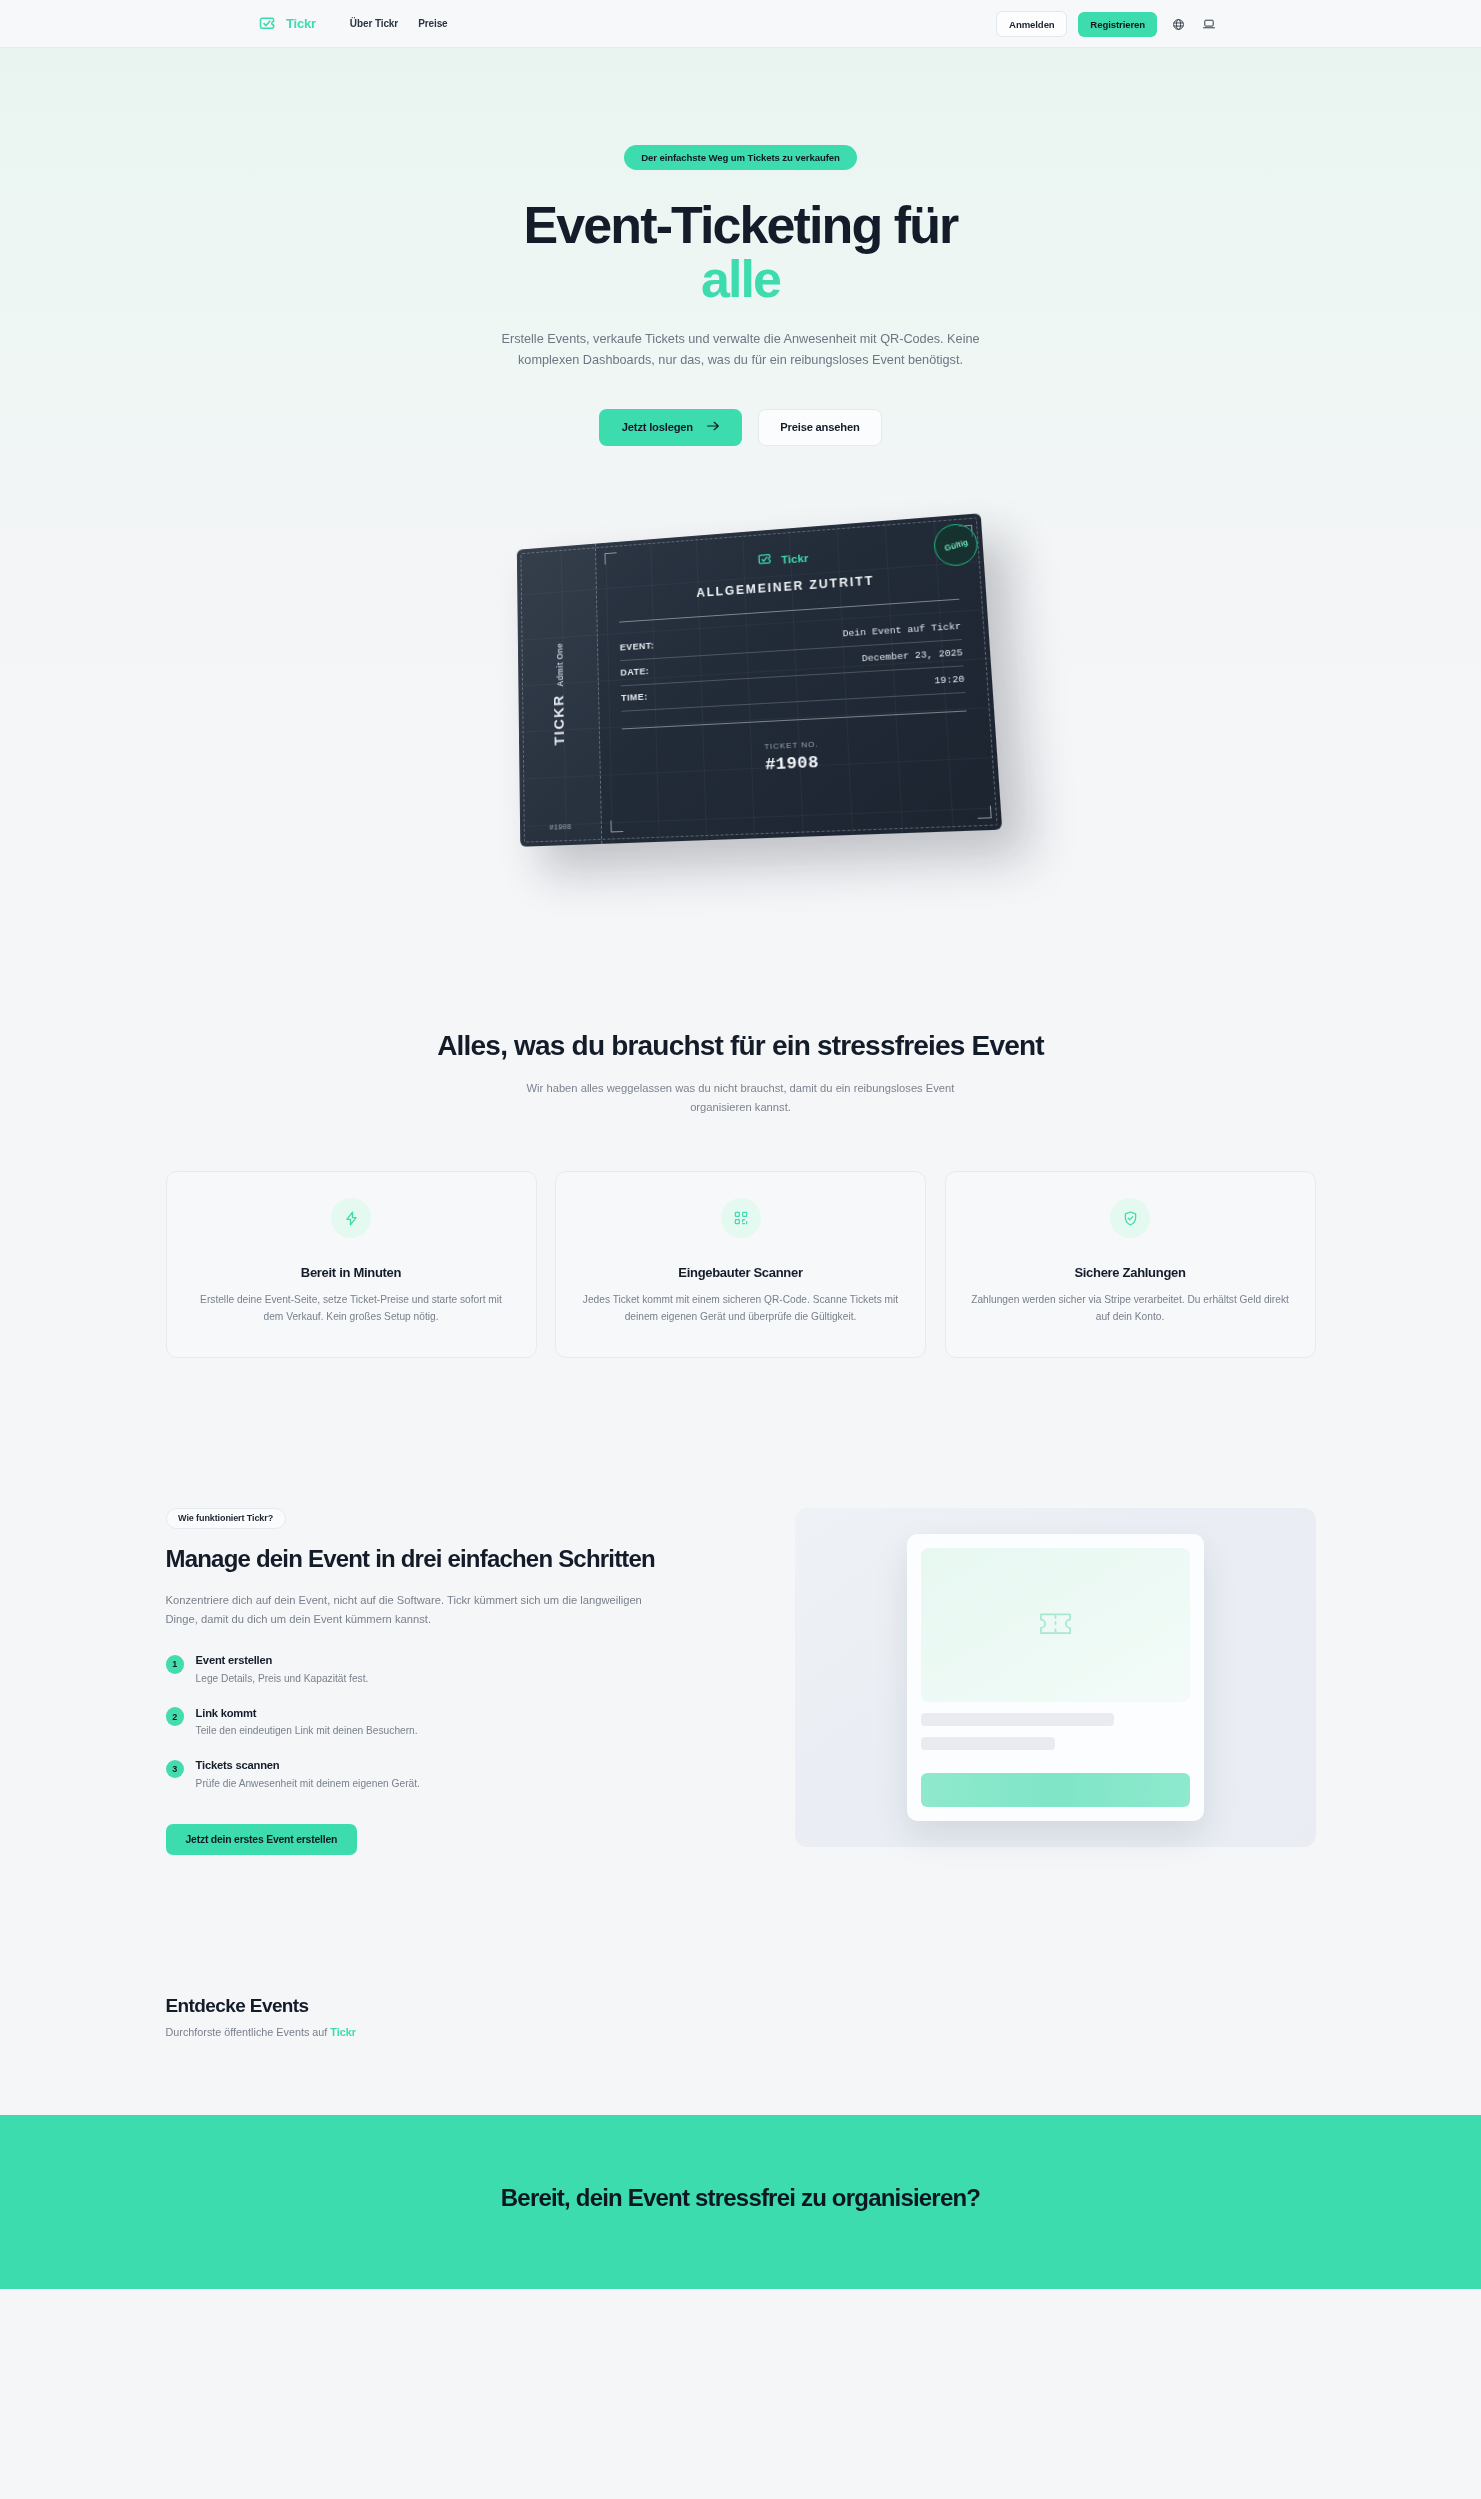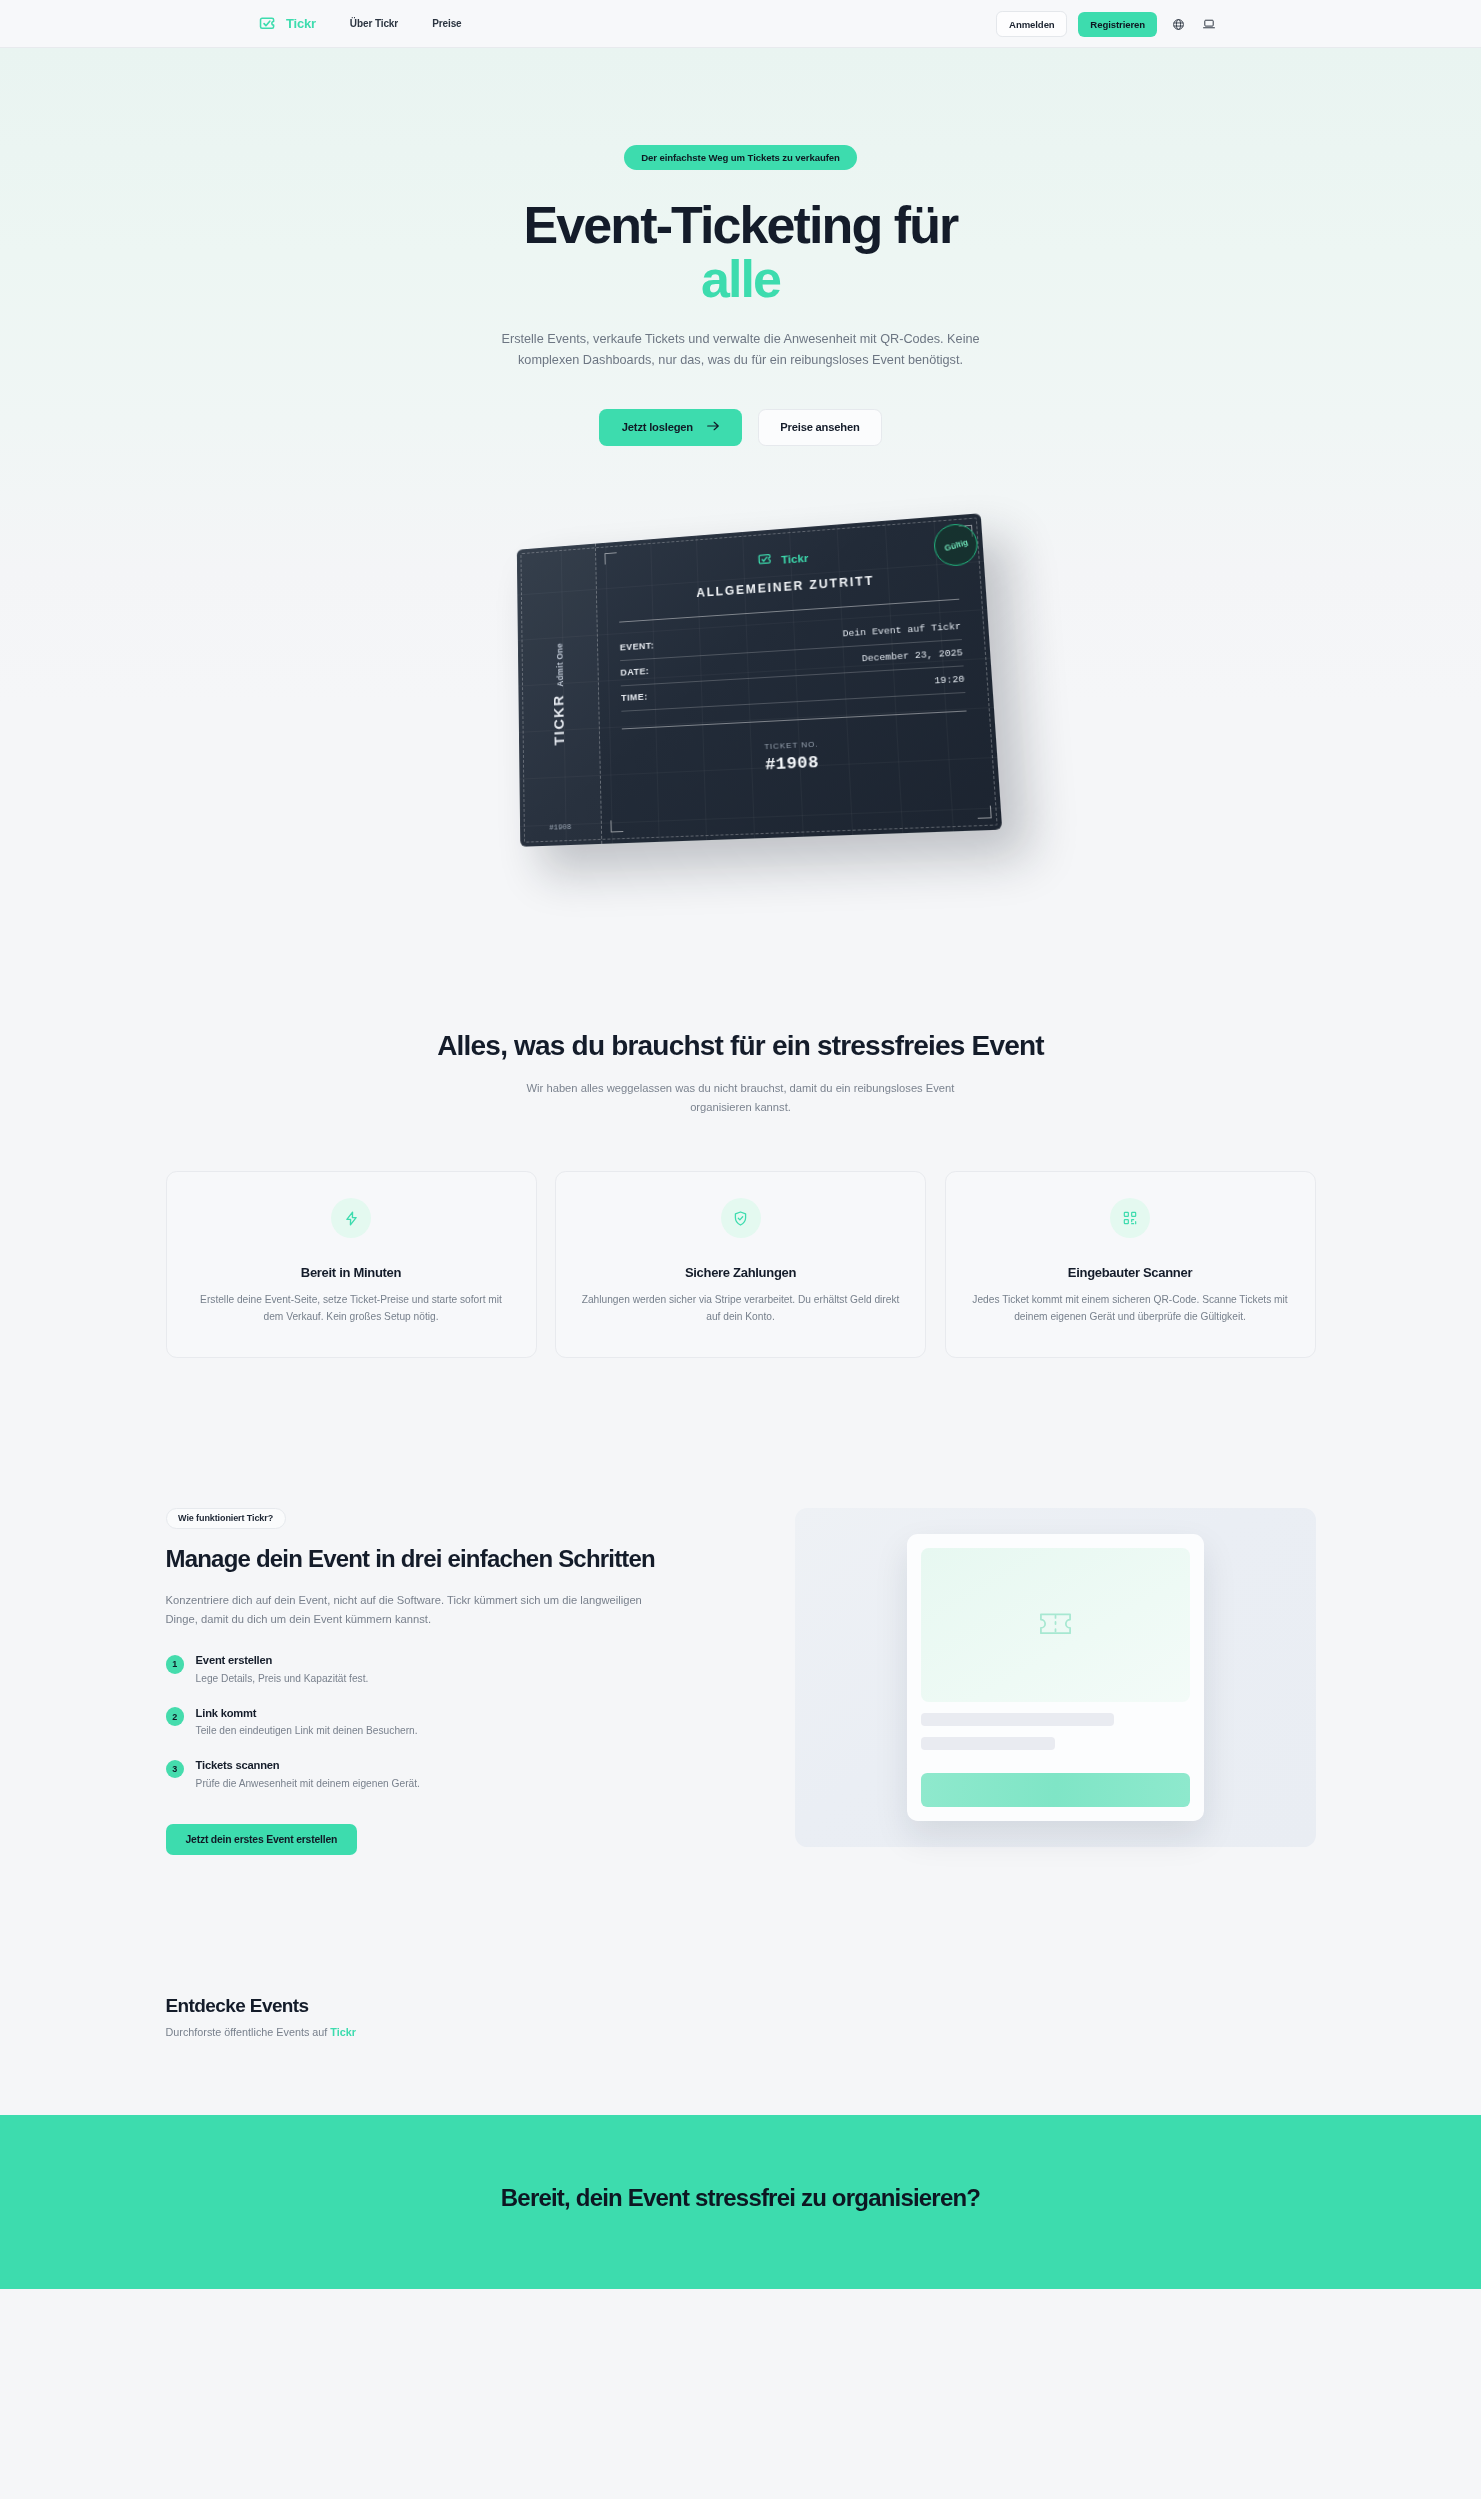--- a/index.html
+++ b/index.html
@@ -23,21 +23,21 @@
     align-items: center;
     padding: 0 0 0 259px;
     position: relative;
     z-index: 20;
   }
   .brand { display: flex; align-items: center; gap: 7px; margin-right: 34px; }
   .brand-mark { width: 20px; height: 20px; display: block; }
   .brand-name {
     font-size: 13px; font-weight: 700; color: #3ddcae; letter-spacing: -0.2px;
   }
-  .nav-links { display: flex; align-items: center; gap: 34px; }
+  .nav-links { display: flex; align-items: center; gap: 20px; }
   .nav-link {
     font-size: 10px; font-weight: 600; color: #2b3440; text-decoration: none;
     letter-spacing: -0.1px; cursor: pointer;
   }
   .nav-right {
     position: absolute; right: 262px; top: 0; height: 48px;
     display: flex; align-items: center; gap: 10.8px;
   }
   .btn-ghost {
     background: #fdfdfe; border: 0.8px solid #e4e7eb; border-radius: 6.2px;
@@ -420,40 +420,40 @@
           <svg viewBox="0 0 24 24" width="17" height="17" fill="none" stroke="#3ddcae" stroke-width="1.9" stroke-linecap="round" stroke-linejoin="round">
             <path d="M13.5 3L5.5 13.2h5.2L10.5 21l8-10.2h-5.2L13.5 3z"></path>
           </svg>
         </div>
         <h3 class="feature-title">Bereit in Minuten</h3>
         <p class="feature-desc">Erstelle deine Event-Seite, setze Ticket-Preise und starte sofort mit dem Verkauf. Kein großes Setup nötig.</p>
       </div>
 
       <div class="feature-card">
         <div class="feature-icon">
-          <svg viewBox="0 0 24 24" width="17" height="17" fill="none" stroke="#3ddcae" stroke-width="1.8" stroke-linecap="round" stroke-linejoin="round">
-            <path d="M12 2.8l7.2 2.8v5.2c0 4.5-3 8.2-7.2 10.4-4.2-2.2-7.2-5.9-7.2-10.4V5.6L12 2.8z"></path>
-            <path d="M8.9 11.7l2.2 2.2 4-4.3"></path>
-          </svg>
-        </div>
-        <h3 class="feature-title">Sichere Zahlungen</h3>
-        <p class="feature-desc">Zahlungen werden sicher via Stripe verarbeitet. Du erhältst Geld direkt auf dein Konto.</p>
-      </div>
-
-      <div class="feature-card">
-        <div class="feature-icon">
           <svg viewBox="0 0 24 24" width="16" height="16" fill="none" stroke="#3ddcae" stroke-width="1.8">
             <rect x="3.5" y="3.5" width="6" height="6" rx="1"></rect>
             <rect x="14.5" y="3.5" width="6" height="6" rx="1"></rect>
             <rect x="3.5" y="14.5" width="6" height="6" rx="1"></rect>
             <path d="M14.5 14.5h3M14.5 14.5v3M20.5 17.5v3M17.5 20.5h-3" stroke-linecap="round"></path>
           </svg>
         </div>
         <h3 class="feature-title">Eingebauter Scanner</h3>
         <p class="feature-desc">Jedes Ticket kommt mit einem sicheren QR-Code. Scanne Tickets mit deinem eigenen Gerät und überprüfe die Gültigkeit.</p>
+      </div>
+
+      <div class="feature-card">
+        <div class="feature-icon">
+          <svg viewBox="0 0 24 24" width="17" height="17" fill="none" stroke="#3ddcae" stroke-width="1.8" stroke-linecap="round" stroke-linejoin="round">
+            <path d="M12 2.8l7.2 2.8v5.2c0 4.5-3 8.2-7.2 10.4-4.2-2.2-7.2-5.9-7.2-10.4V5.6L12 2.8z"></path>
+            <path d="M8.9 11.7l2.2 2.2 4-4.3"></path>
+          </svg>
+        </div>
+        <h3 class="feature-title">Sichere Zahlungen</h3>
+        <p class="feature-desc">Zahlungen werden sicher via Stripe verarbeitet. Du erhältst Geld direkt auf dein Konto.</p>
       </div>
     </div>
   </section>
 
   <section class="how">
     <div class="how-inner">
       <div>
         <span class="pill">Wie funktioniert Tickr?</span>
         <h2 class="how-title">Manage dein Event in drei einfachen Schritten</h2>
         <p class="how-sub">Konzentriere dich auf dein Event, nicht auf die Software. Tickr kümmert sich um die langweiligen Dinge, damit du dich um dein Event kümmern kannst.</p>

